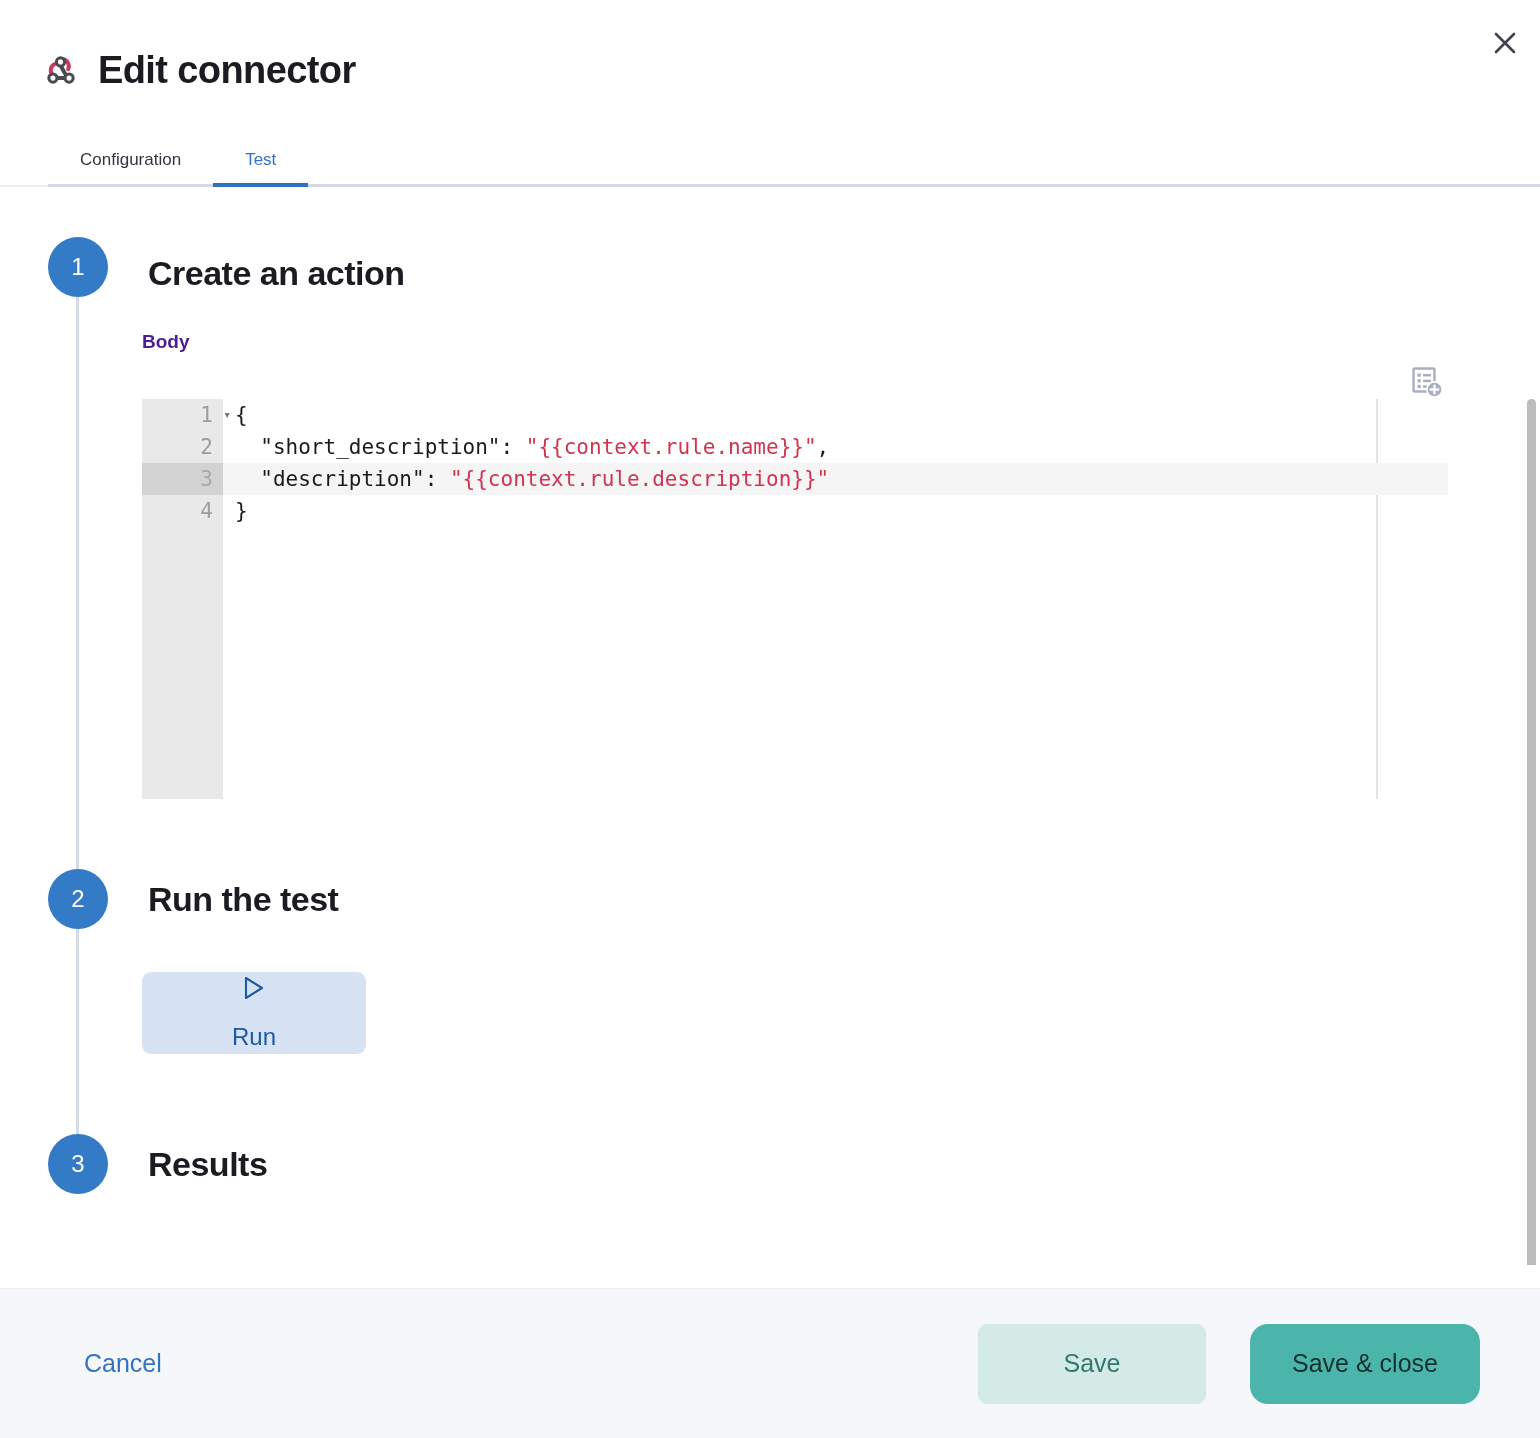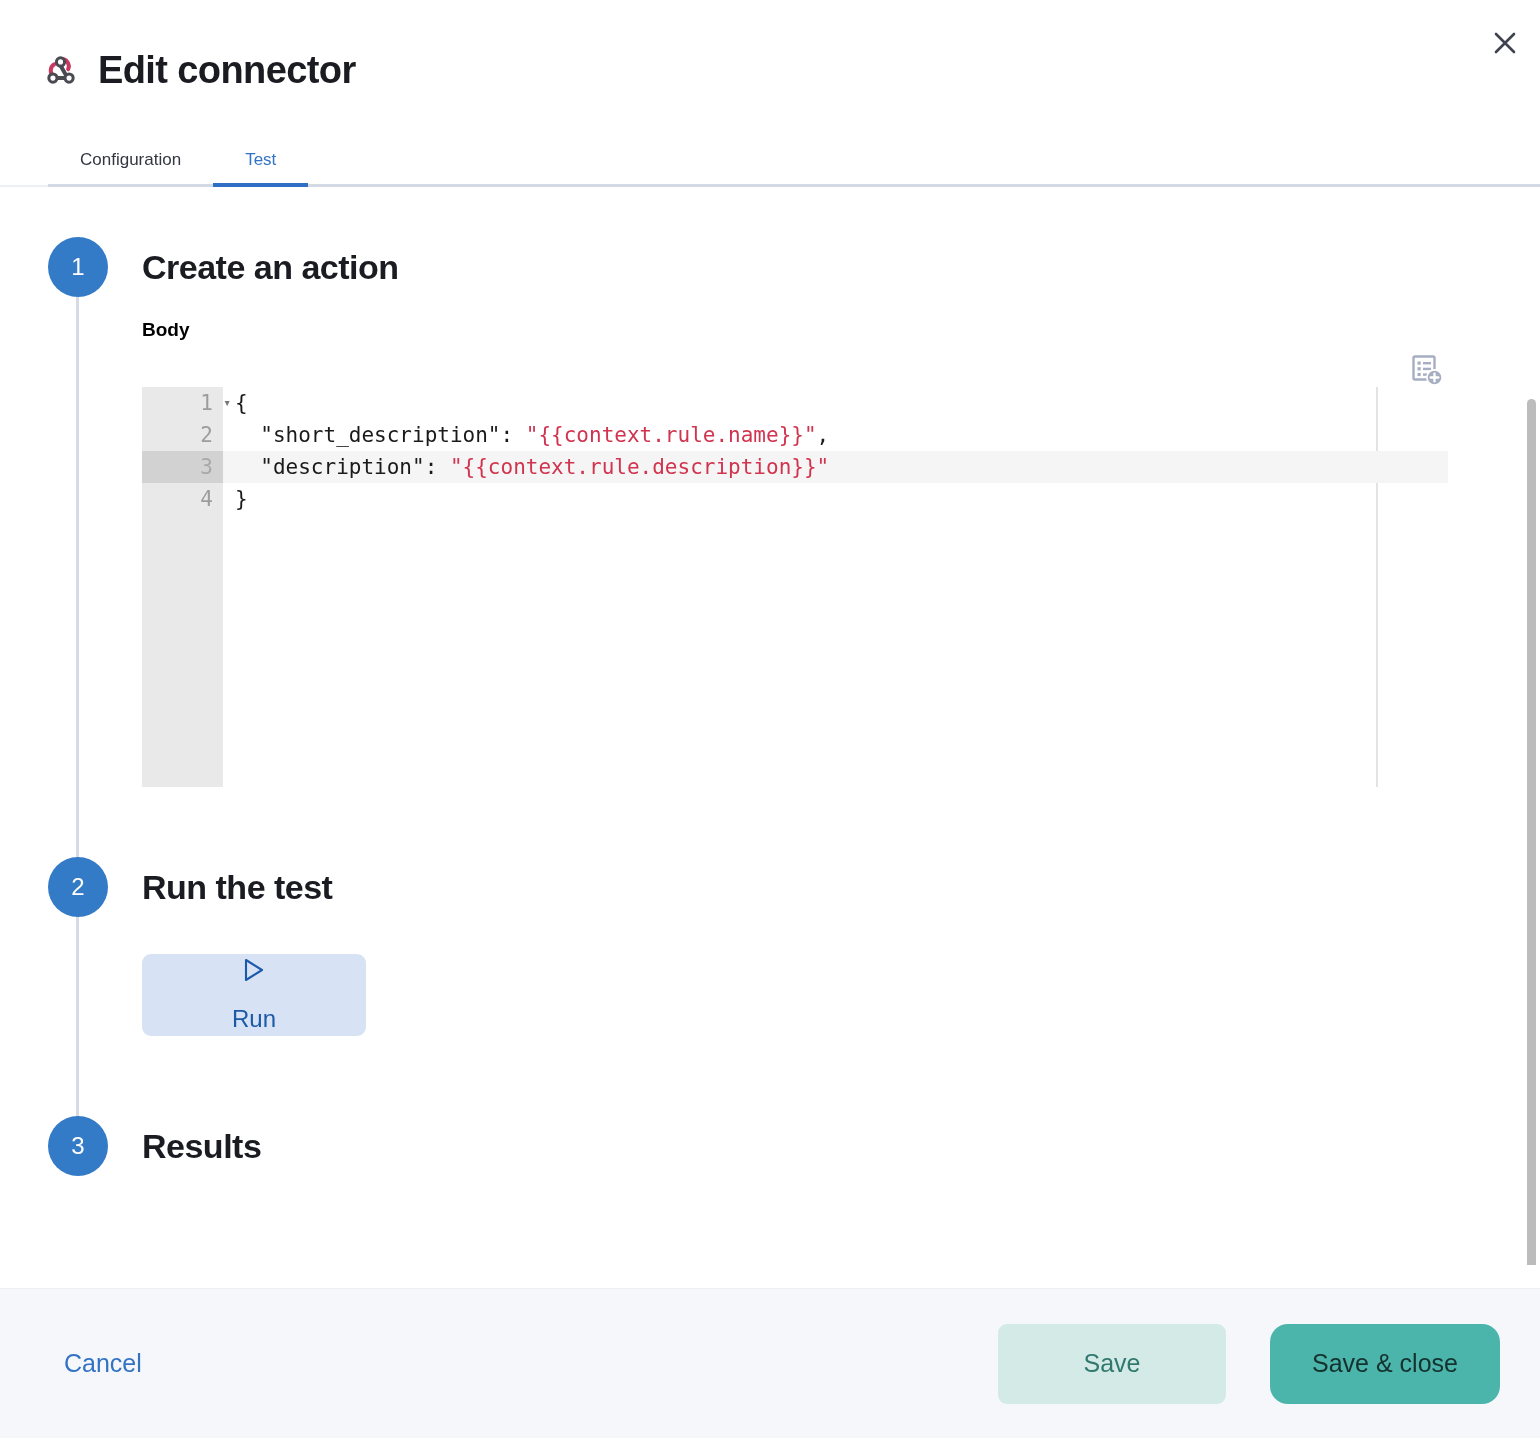--- a/index.html
+++ b/index.html
@@ -148,32 +148,32 @@
     width: 3px;
     background: #d6dbe3;
     z-index: 1;
   }
 
   .step-title {
     font-size: 34px;
     font-weight: 700;
     letter-spacing: -0.5px;
     color: #1a1c21;
-    margin: 0;
+    margin: 6px;
     line-height: 60px;
     height: 60px;
   }
 
   .step-content { padding-top: 22px; }
 
   
   .field-label {
     font-size: 19px;
     font-weight: 700;
-    color: #000000;
+    color: #4c1d95;
     margin: 0 0 16px 0;
   }
 
   .editor-head {
     position: relative;
     height: 30px;
   }
   .add-var-btn {
     position: absolute;
     right: 92px;
@@ -274,21 +274,21 @@
   
   .footer {
     position: absolute;
     left: 0; bottom: 0;
     width: 1540px;
     height: 150px;
     background: #f5f7fa;
     border-top: 1px solid #eceff3;
     display: flex;
     align-items: center;
-    padding: 0 40px;
+    padding: 0 60px;
   }
   .footer-right {
     margin-left: auto;
     display: flex;
     align-items: center;
     gap: 44px;
   }
   .btn-cancel {
     background: transparent;
     border: none;

